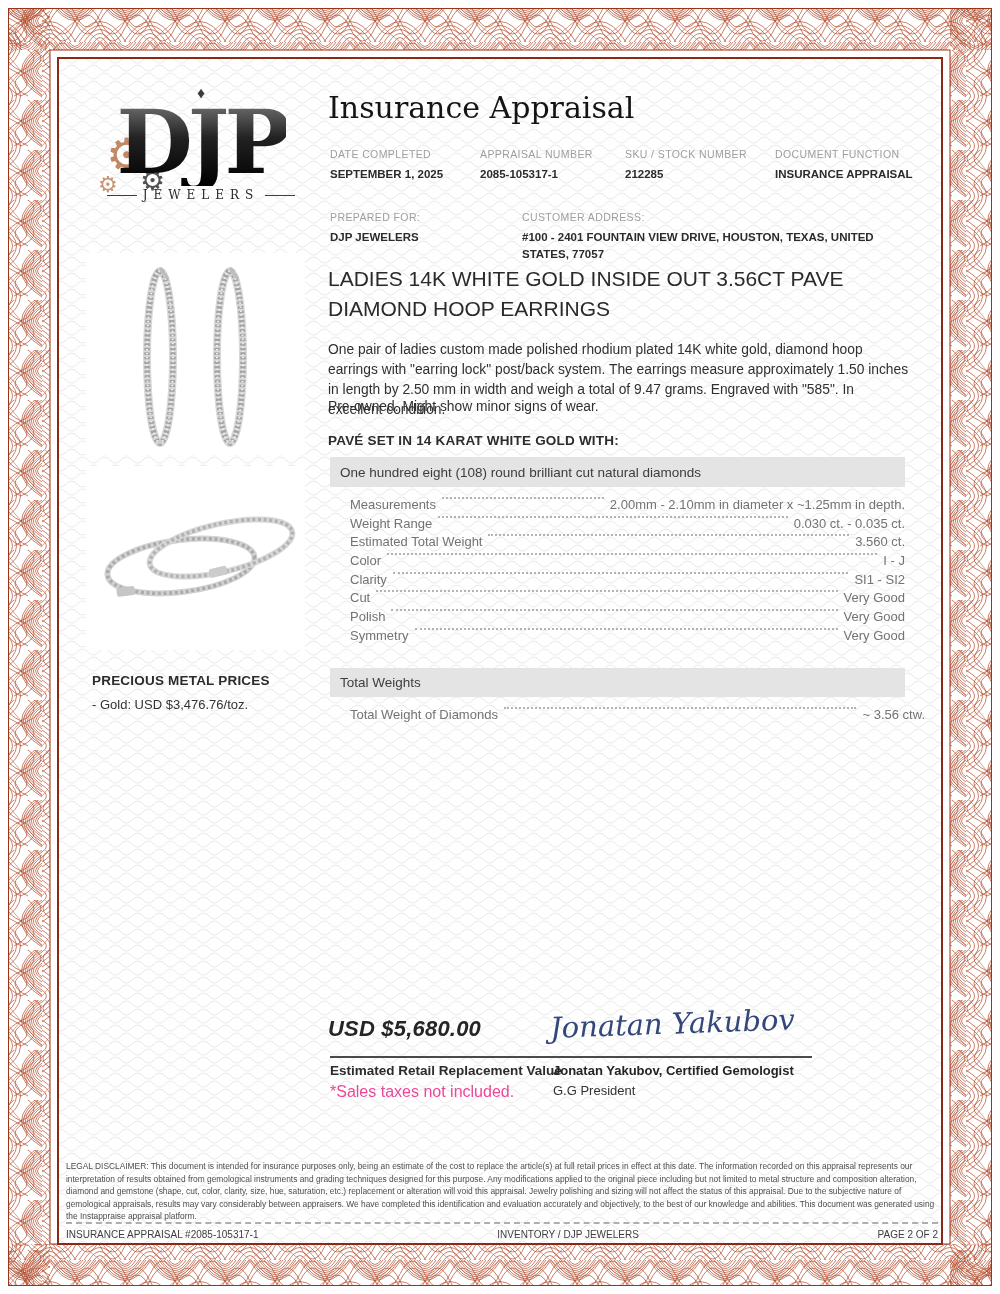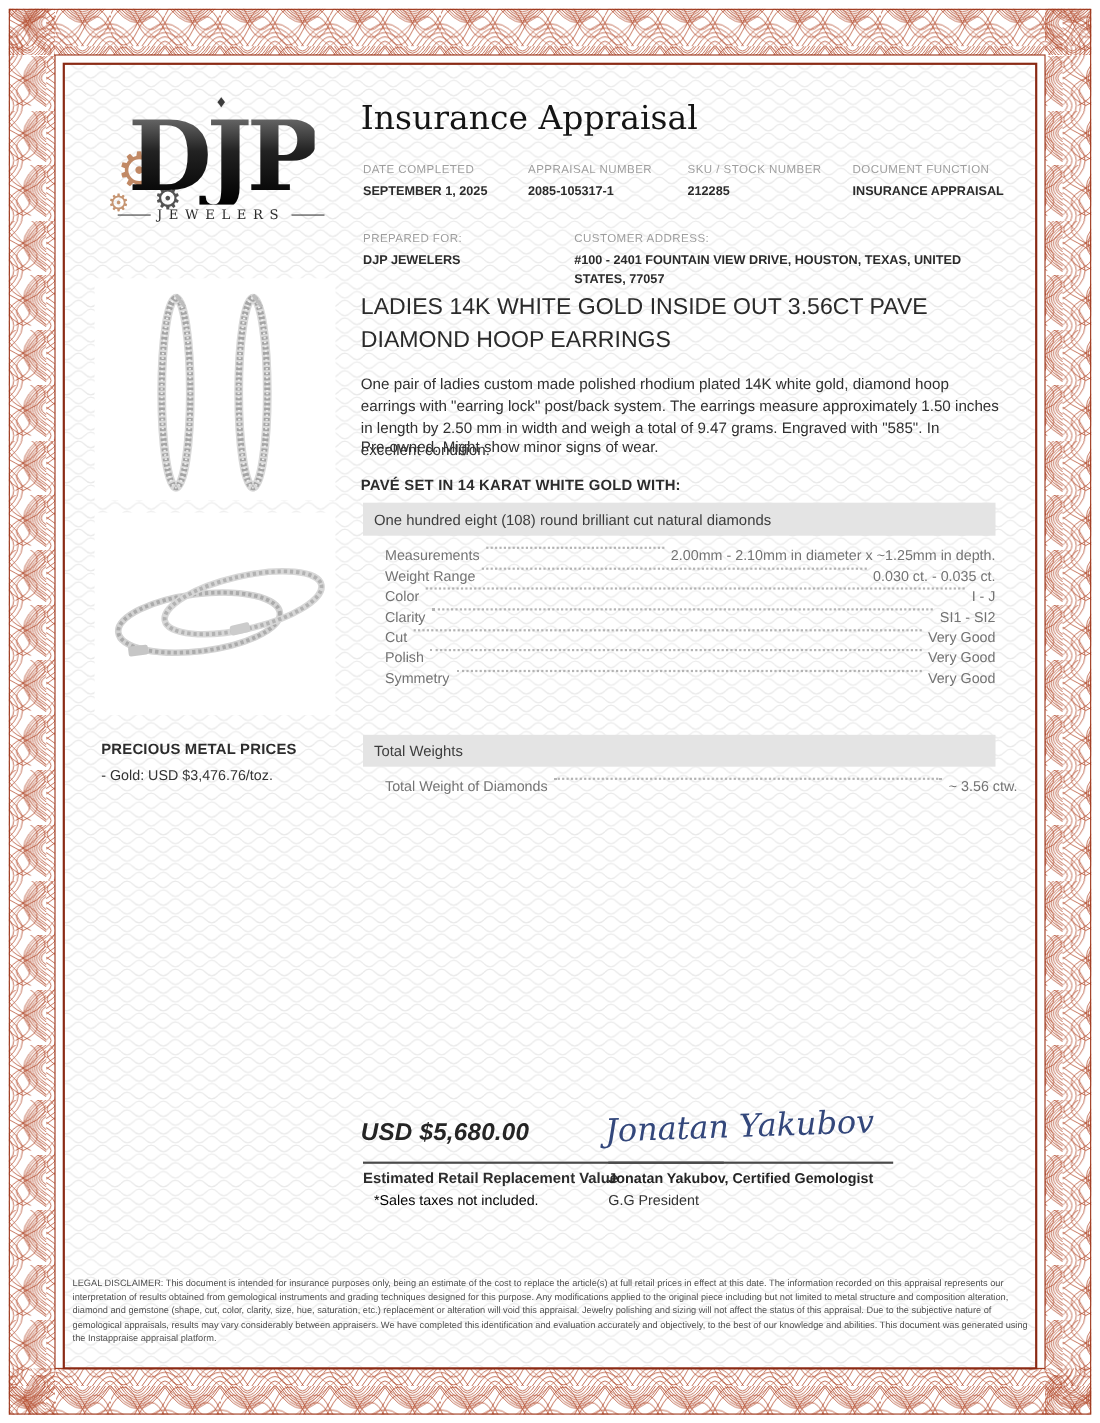--- a/index.html
+++ b/index.html
@@ -56,21 +56,21 @@
   .srow .v{white-space:nowrap;}
   .totrow{left:330px;top:707px;width:575px;}
 
   .metal-head{left:92px;top:673px;}
   .metal-line{left:92px;top:697px;font-size:13px;color:#333;}
 
   
   .amount{left:328px;top:1016px;font-size:22px;font-weight:bold;color:#252525;letter-spacing:.2px;font-style:italic;}
   .vline{left:330px;top:1056px;width:328px;border-top:2px solid #4a4a4a;height:0;}
   .vlabel{left:330px;top:1063px;font-size:13.5px;font-weight:bold;color:#2c2c2c;}
-  .vnote{left:340px;top:1083px;font-size:13px;color:#000000;}
+  .vnote{left:330px;top:1083px;font-size:16px;color:#ec4899;}
   .sig-script{left:550px;top:1006px;width:280px;font-family:"DejaVu Serif",serif;font-style:italic;
               font-size:29px;color:#33477b;transform:rotate(-2deg);}
   .sline{left:553px;top:1056px;width:259px;border-top:2px solid #4a4a4a;height:0;}
   .sname{left:553px;top:1063px;font-size:13px;font-weight:bold;color:#242424;}
   .stitle{left:553px;top:1083px;font-size:13px;color:#333;}
 
   
   .contact{left:66px;top:1140px;width:872px;font-size:11px;font-weight:bold;color:#1c1c1c;}
   .disclaimer{left:66px;top:1160px;width:872px;font-size:8.4px;color:#4d4d4d;line-height:1.5;}
   .bottombar{left:66px;top:1222px;width:872px;border-top:2px dashed #aeaeae;display:flex;
@@ -249,20 +249,25 @@
       <span>Measurements</span>
       <span class="leader"></span>
       <span class="v">2.00mm - 2.10mm in diameter x ~1.25mm in depth.</span>
     </div>
     <div class="srow">
       <span>Weight Range</span>
       <span class="leader"></span>
       <span class="v">0.030 ct. - 0.035 ct.</span>
     </div>
     <div class="srow">
+      <span>Estimated Total Weight</span>
+      <span class="leader"></span>
+      <span class="v">3.560 ct.</span>
+    </div>
+    <div class="srow">
       <span>Color</span>
       <span class="leader"></span>
       <span class="v">I - J</span>
     </div>
     <div class="srow">
       <span>Clarity</span>
       <span class="leader"></span>
       <span class="v">SI1 - SI2</span>
     </div>
     <div class="srow">
@@ -295,14 +300,19 @@
   <div class="abs vline"></div>
   <div class="abs vlabel">Estimated Retail Replacement Value</div>
   <div class="abs vnote">*Sales taxes not included.</div>
 
   <div class="abs sig-script">Jonatan Yakubov</div>
   <div class="abs sline"></div>
   <div class="abs sname">Jonatan Yakubov, Certified Gemologist</div>
   <div class="abs stitle">G.G President</div>
 
   <div class="abs disclaimer">LEGAL DISCLAIMER: This document is intended for insurance purposes only, being an estimate of the cost to replace the article(s) at full retail prices in effect at this date. The information recorded on this appraisal represents our interpretation of results obtained from gemological instruments and grading techniques designed for this purpose. Any modifications applied to the original piece including but not limited to metal structure and composition alteration, diamond and gemstone (shape, cut, color, clarity, size, hue, saturation, etc.) replacement or alteration will void this appraisal. Jewelry polishing and sizing will not affect the status of this appraisal. Due to the subjective nature of gemological appraisals, results may vary considerably between appraisers. We have completed this identification and evaluation accurately and objectively, to the best of our knowledge and abilities. This document was generated using the Instappraise appraisal platform.</div>
+  <div class="abs bottombar">
+    <span>INSURANCE APPRAISAL #2085-105317-1</span>
+    <span>INVENTORY / DJP JEWELERS</span>
+    <span>PAGE 2 OF 2</span>
+  </div>
 
 </div>
 
 </body></html>

